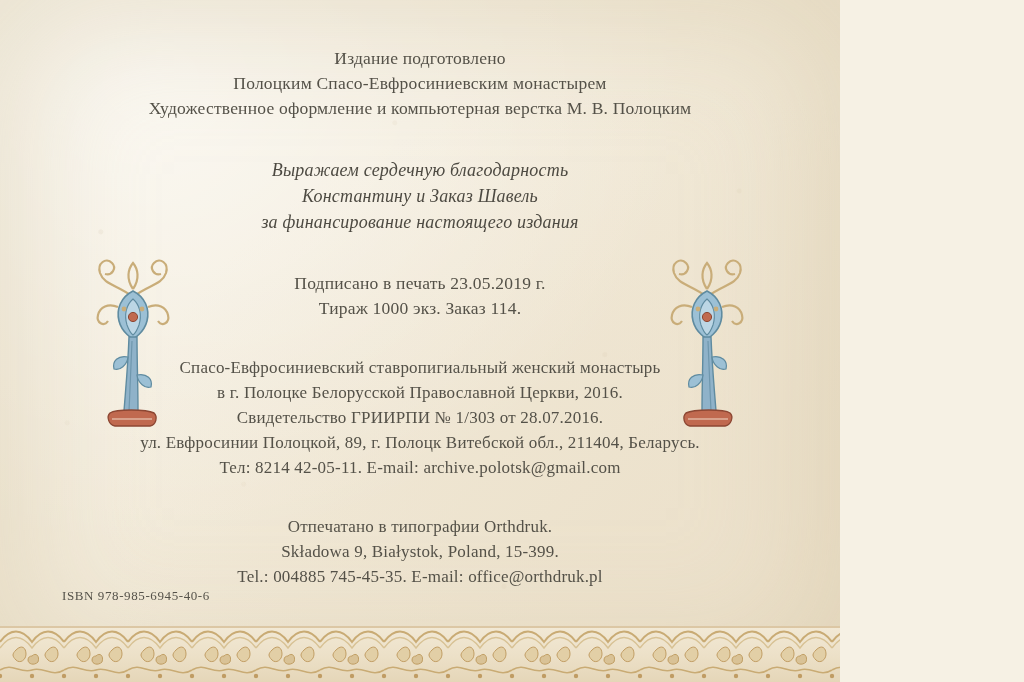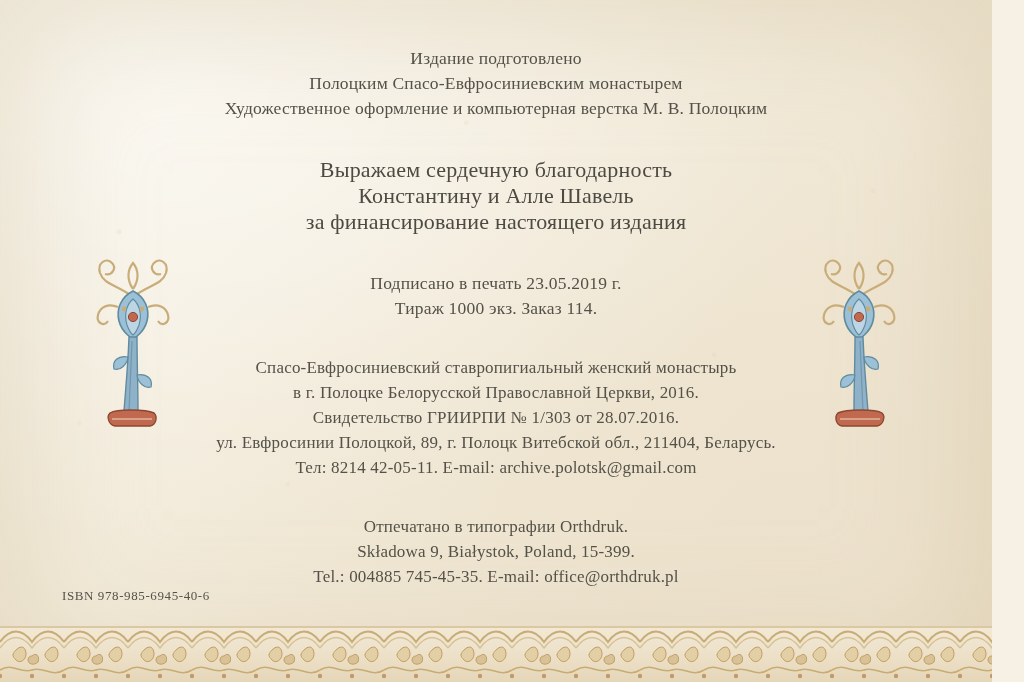--- a/index.html
+++ b/index.html
@@ -9,21 +9,21 @@
   body {
     width: 1024px;
     height: 682px;
     overflow: hidden;
     font-family: "Liberation Serif", serif;
     background: #f6f1e4;
   }
 
   .page {
     position: relative;
-    width: 992px;
+    width: 840px;
     height: 682px;
     background:
       radial-gradient(ellipse at 18% 12%, rgba(255,255,255,0.55) 0%, rgba(255,255,255,0) 55%),
       radial-gradient(ellipse at 80% 80%, rgba(236,225,203,0.8) 0%, rgba(236,225,203,0) 60%),
       linear-gradient(135deg, #f7f3e7 0%, #f3ecdc 35%, #efe6d3 70%, #ebe0cb 100%);
     overflow: hidden;
   }
 
   
   .paper-grain {
@@ -60,21 +60,22 @@
 
   .block { margin-bottom: 26px; }
   .line {
     font-size: 17.5px;
     line-height: 25px;
     letter-spacing: 0.2px;
     color: #545148;
     white-space: nowrap;
   }
   .block-thanks .line {
-    font-size: 22px;
+    font-style: italic;
+    font-size: 18px;
     line-height: 26px;
     color: #4d4a42;
   }
   .block-imprint .line,
   .block-printer .line {
     font-size: 17px;
   }
   .block-copyright .line {
     font-size: 16.5px;
   }
@@ -185,21 +186,21 @@
   <div class="content">
 
     <div class="block block-credits">
       <div class="line">Издание подготовлено</div>
       <div class="line">Полоцким Спасо-Евфросиниевским монастырем</div>
       <div class="line">Художественное оформление и компьютерная верстка М. В. Полоцким</div>
     </div>
 
     <div class="block block-thanks">
       <div class="line">Выражаем сердечную благодарность</div>
-      <div class="line">Константину и Алле Шавель</div>
+      <div class="line">Константину и Заказ Шавель</div>
       <div class="line">за финансирование настоящего издания</div>
     </div>
 
     <div class="block block-press">
       <div class="line">Подписано в печать 23.05.2019 г.</div>
       <div class="line">Тираж 1000 экз. Заказ 114.</div>
     </div>
 
     <div class="block block-imprint">
       <div class="line">Спасо-Евфросиниевский ставропигиальный женский монастырь</div>

